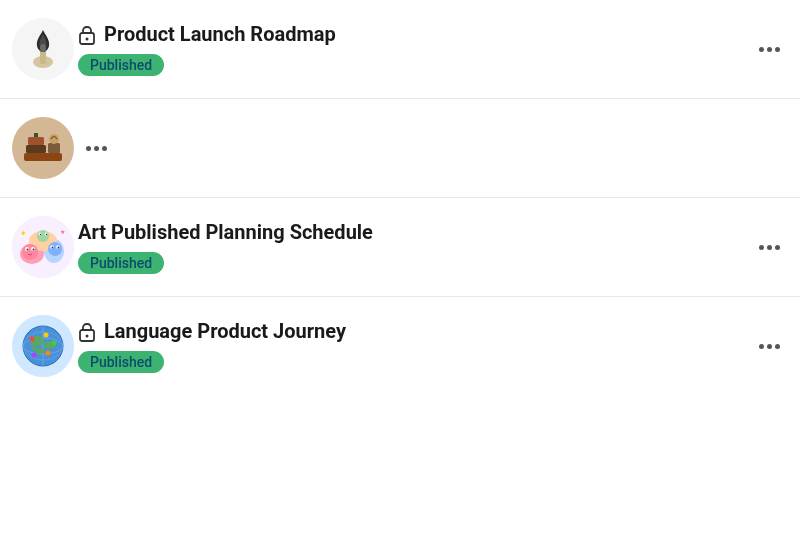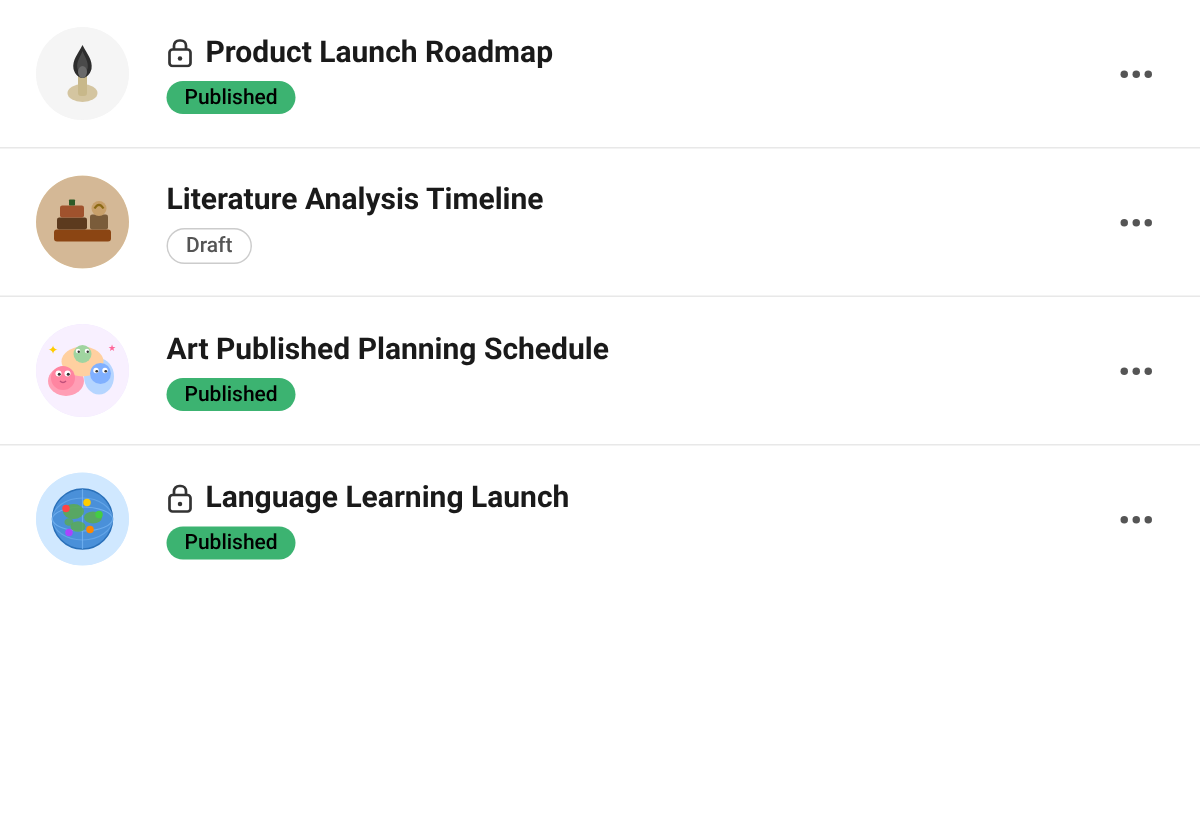--- a/index.html
+++ b/index.html
@@ -17,23 +17,23 @@
     }
 
     .list-container {
       width: 100%;
       background: #fff;
     }
 
     .list-item {
       display: flex;
       align-items: center;
-      padding: 18px 24px;
+      padding: 18px 12px;
       border-bottom: 1px solid #e8e8e8;
-      gap: 25px;
+      gap: 4px;
     }
 
     .list-item:last-child {
       border-bottom: none;
     }
 
     .avatar {
       width: 62px;
       height: 62px;
       border-radius: 50%;
@@ -76,21 +76,21 @@
       display: inline-block;
       padding: 3px 12px;
       border-radius: 20px;
       font-size: 14px;
       font-weight: 500;
       width: fit-content;
     }
 
     .badge-published {
       background: #3cb371;
-      color: #000000;
+      color: #0c4a6e;
     }
 
     .badge-draft {
       background: #ffffff;
       color: #555555;
       border: 1px solid #cccccc;
     }
 
     .more-button {
       display: flex;
@@ -170,26 +170,20 @@
         <rect x="12" y="36" width="38" height="8" rx="2" fill="#8B4513"></rect>
         <rect x="14" y="28" width="20" height="8" rx="1.5" fill="#5c3a1e"></rect>
         <rect x="36" y="26" width="12" height="10" rx="1.5" fill="#7a5c3a"></rect>
         <rect x="16" y="20" width="16" height="8" rx="1.5" fill="#a0522d"></rect>
 
         <circle cx="42" cy="22" r="5" fill="#c8a06a"></circle>
         <path d="M39 22 Q42 17 45 22" stroke="#8B6914" stroke-width="1.5" fill="none"></path>
         <rect x="22" y="16" width="4" height="4" rx="0.5" fill="#2d5a27"></rect>
       </svg>
     </div>
-    <div class="item-content">
-      <div class="item-title">
-        <span>Literature Analysis Timeline</span>
-      </div>
-      <span class="badge badge-draft">Draft</span>
-    </div>
     <div class="more-button">
       <div class="dot"></div>
       <div class="dot"></div>
       <div class="dot"></div>
     </div>
   </div>
 
   <div class="list-item">
     <div class="avatar avatar-3">
       <svg viewBox="0 0 62 62" xmlns="http://www.w3.org/2000/svg">
@@ -261,21 +255,21 @@
     </div>
     <div class="item-content">
       <div class="item-title">
         <span class="lock-icon">
           <svg viewBox="0 0 18 20" fill="none" xmlns="http://www.w3.org/2000/svg">
             <rect x="2" y="8" width="14" height="11" rx="2" stroke="#333" stroke-width="1.8" fill="none"></rect>
             <path d="M5 8V5.5C5 3.567 6.567 2 8.5 2H9.5C11.433 2 13 3.567 13 5.5V8" stroke="#333" stroke-width="1.8" fill="none"></path>
             <circle cx="9" cy="14" r="1.5" fill="#333"></circle>
           </svg>
         </span>
-        <span>Language Learning Launch</span>
+        <span>Language Product Journey</span>
       </div>
       <span class="badge badge-published">Published</span>
     </div>
     <div class="more-button">
       <div class="dot"></div>
       <div class="dot"></div>
       <div class="dot"></div>
     </div>
   </div>
 </div>

